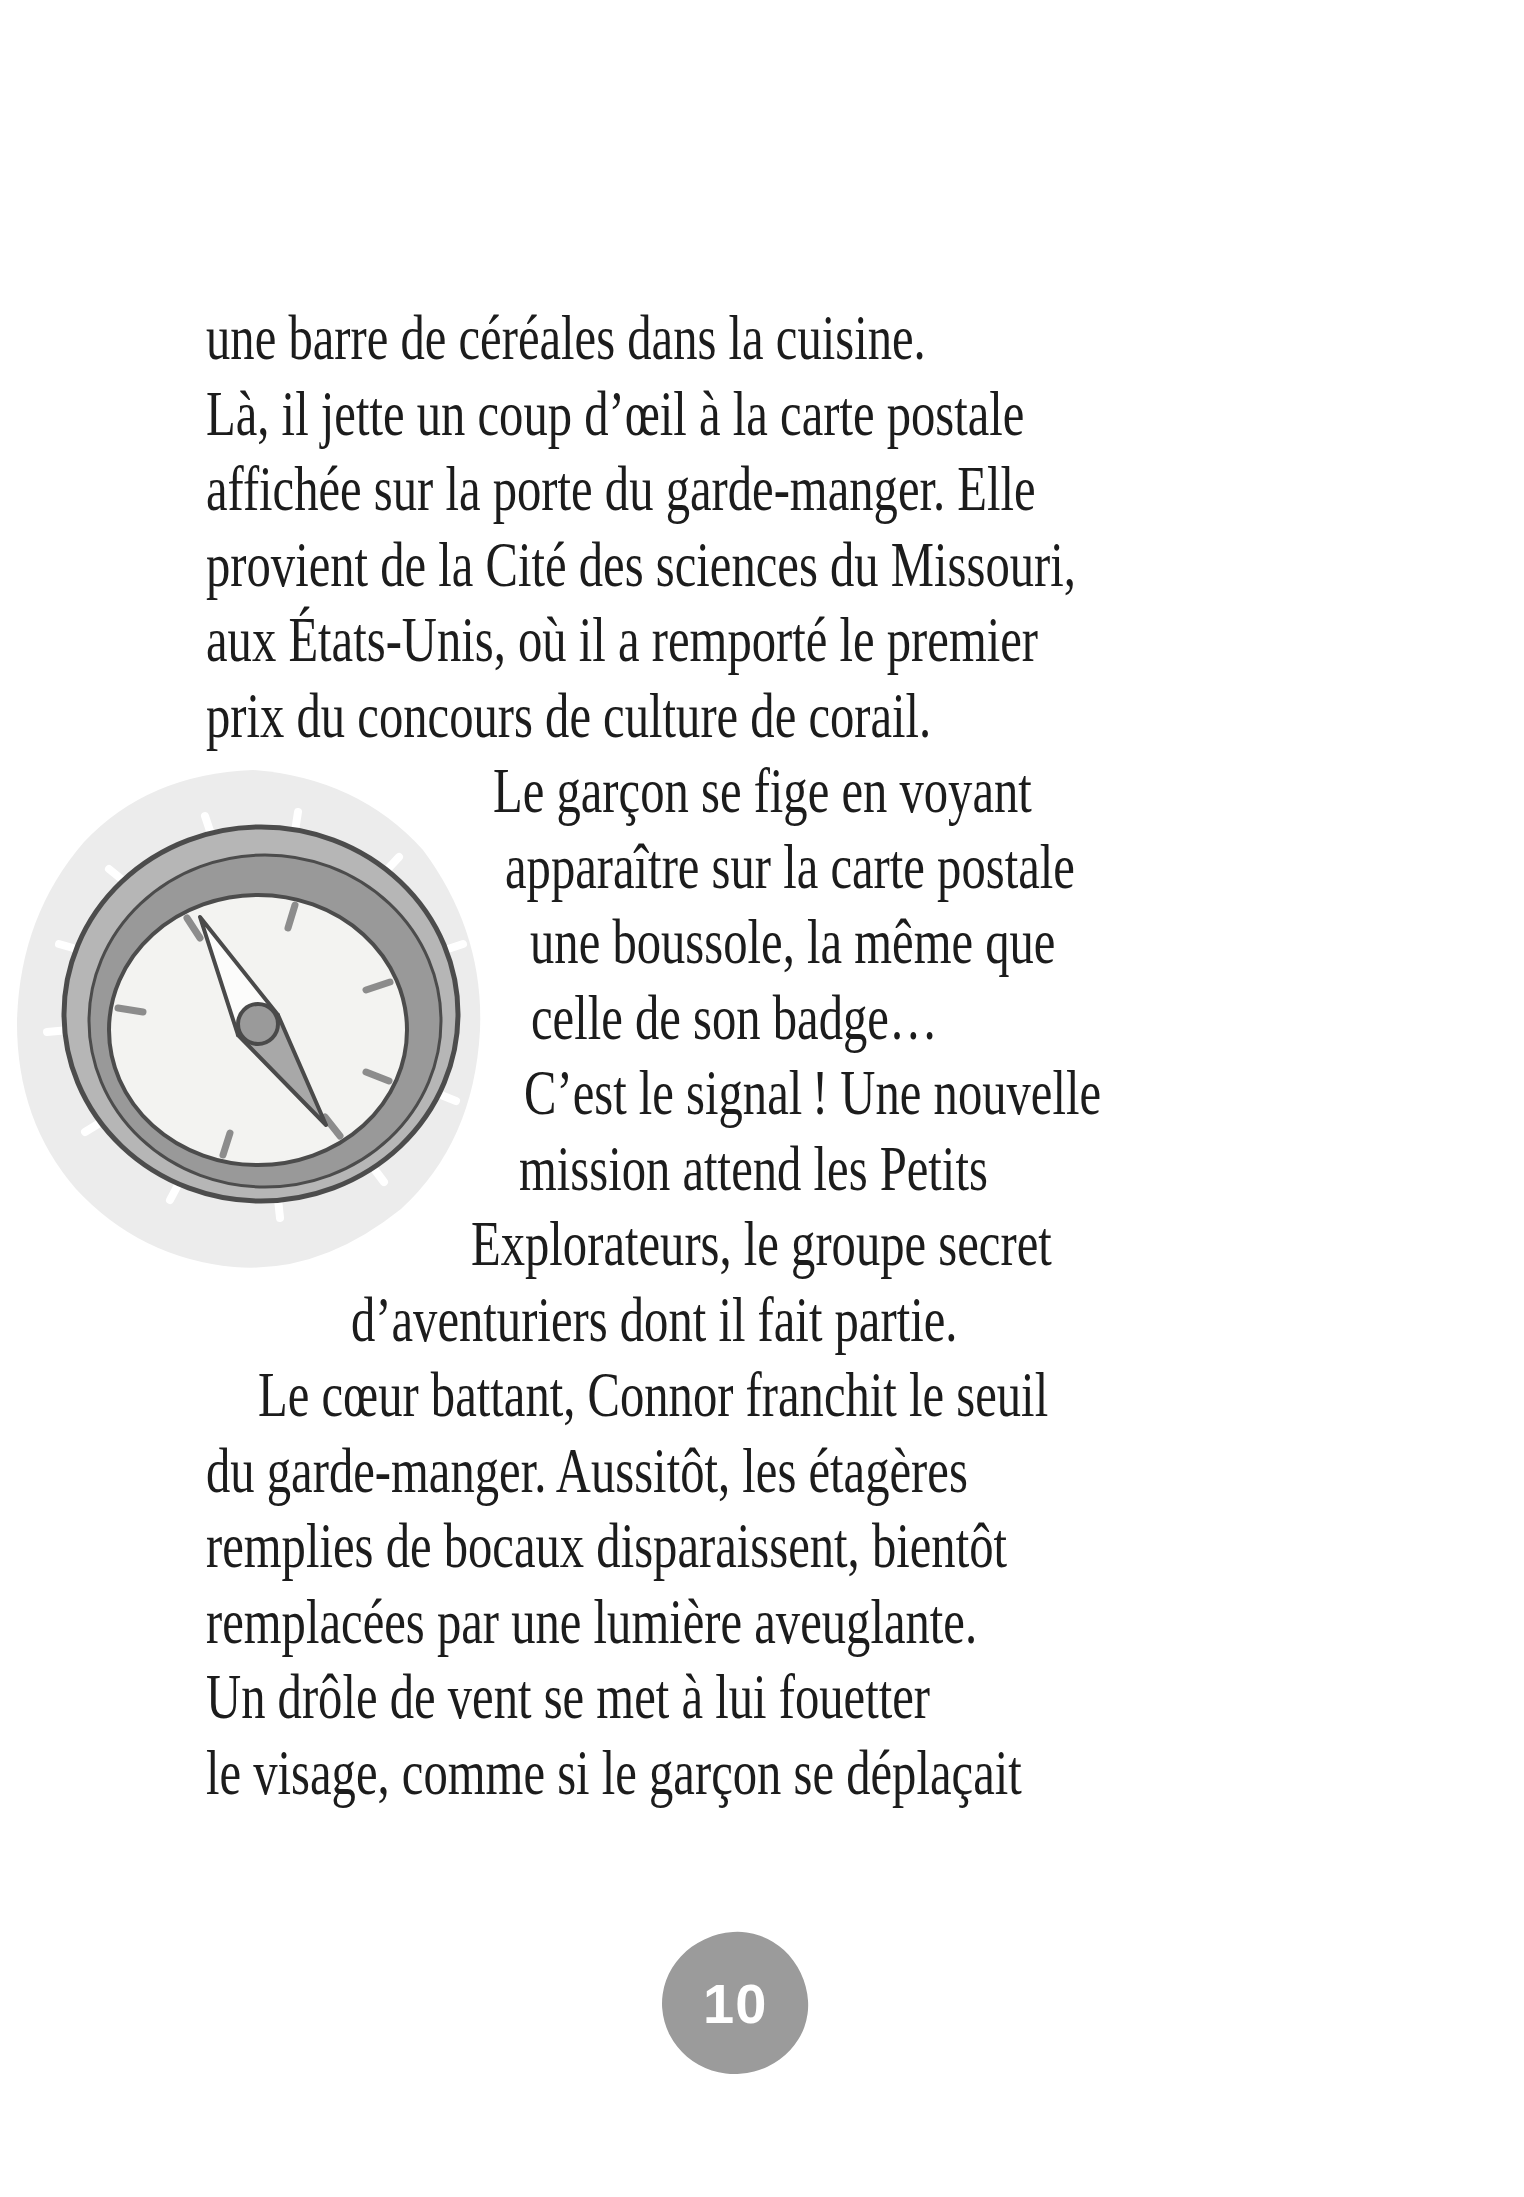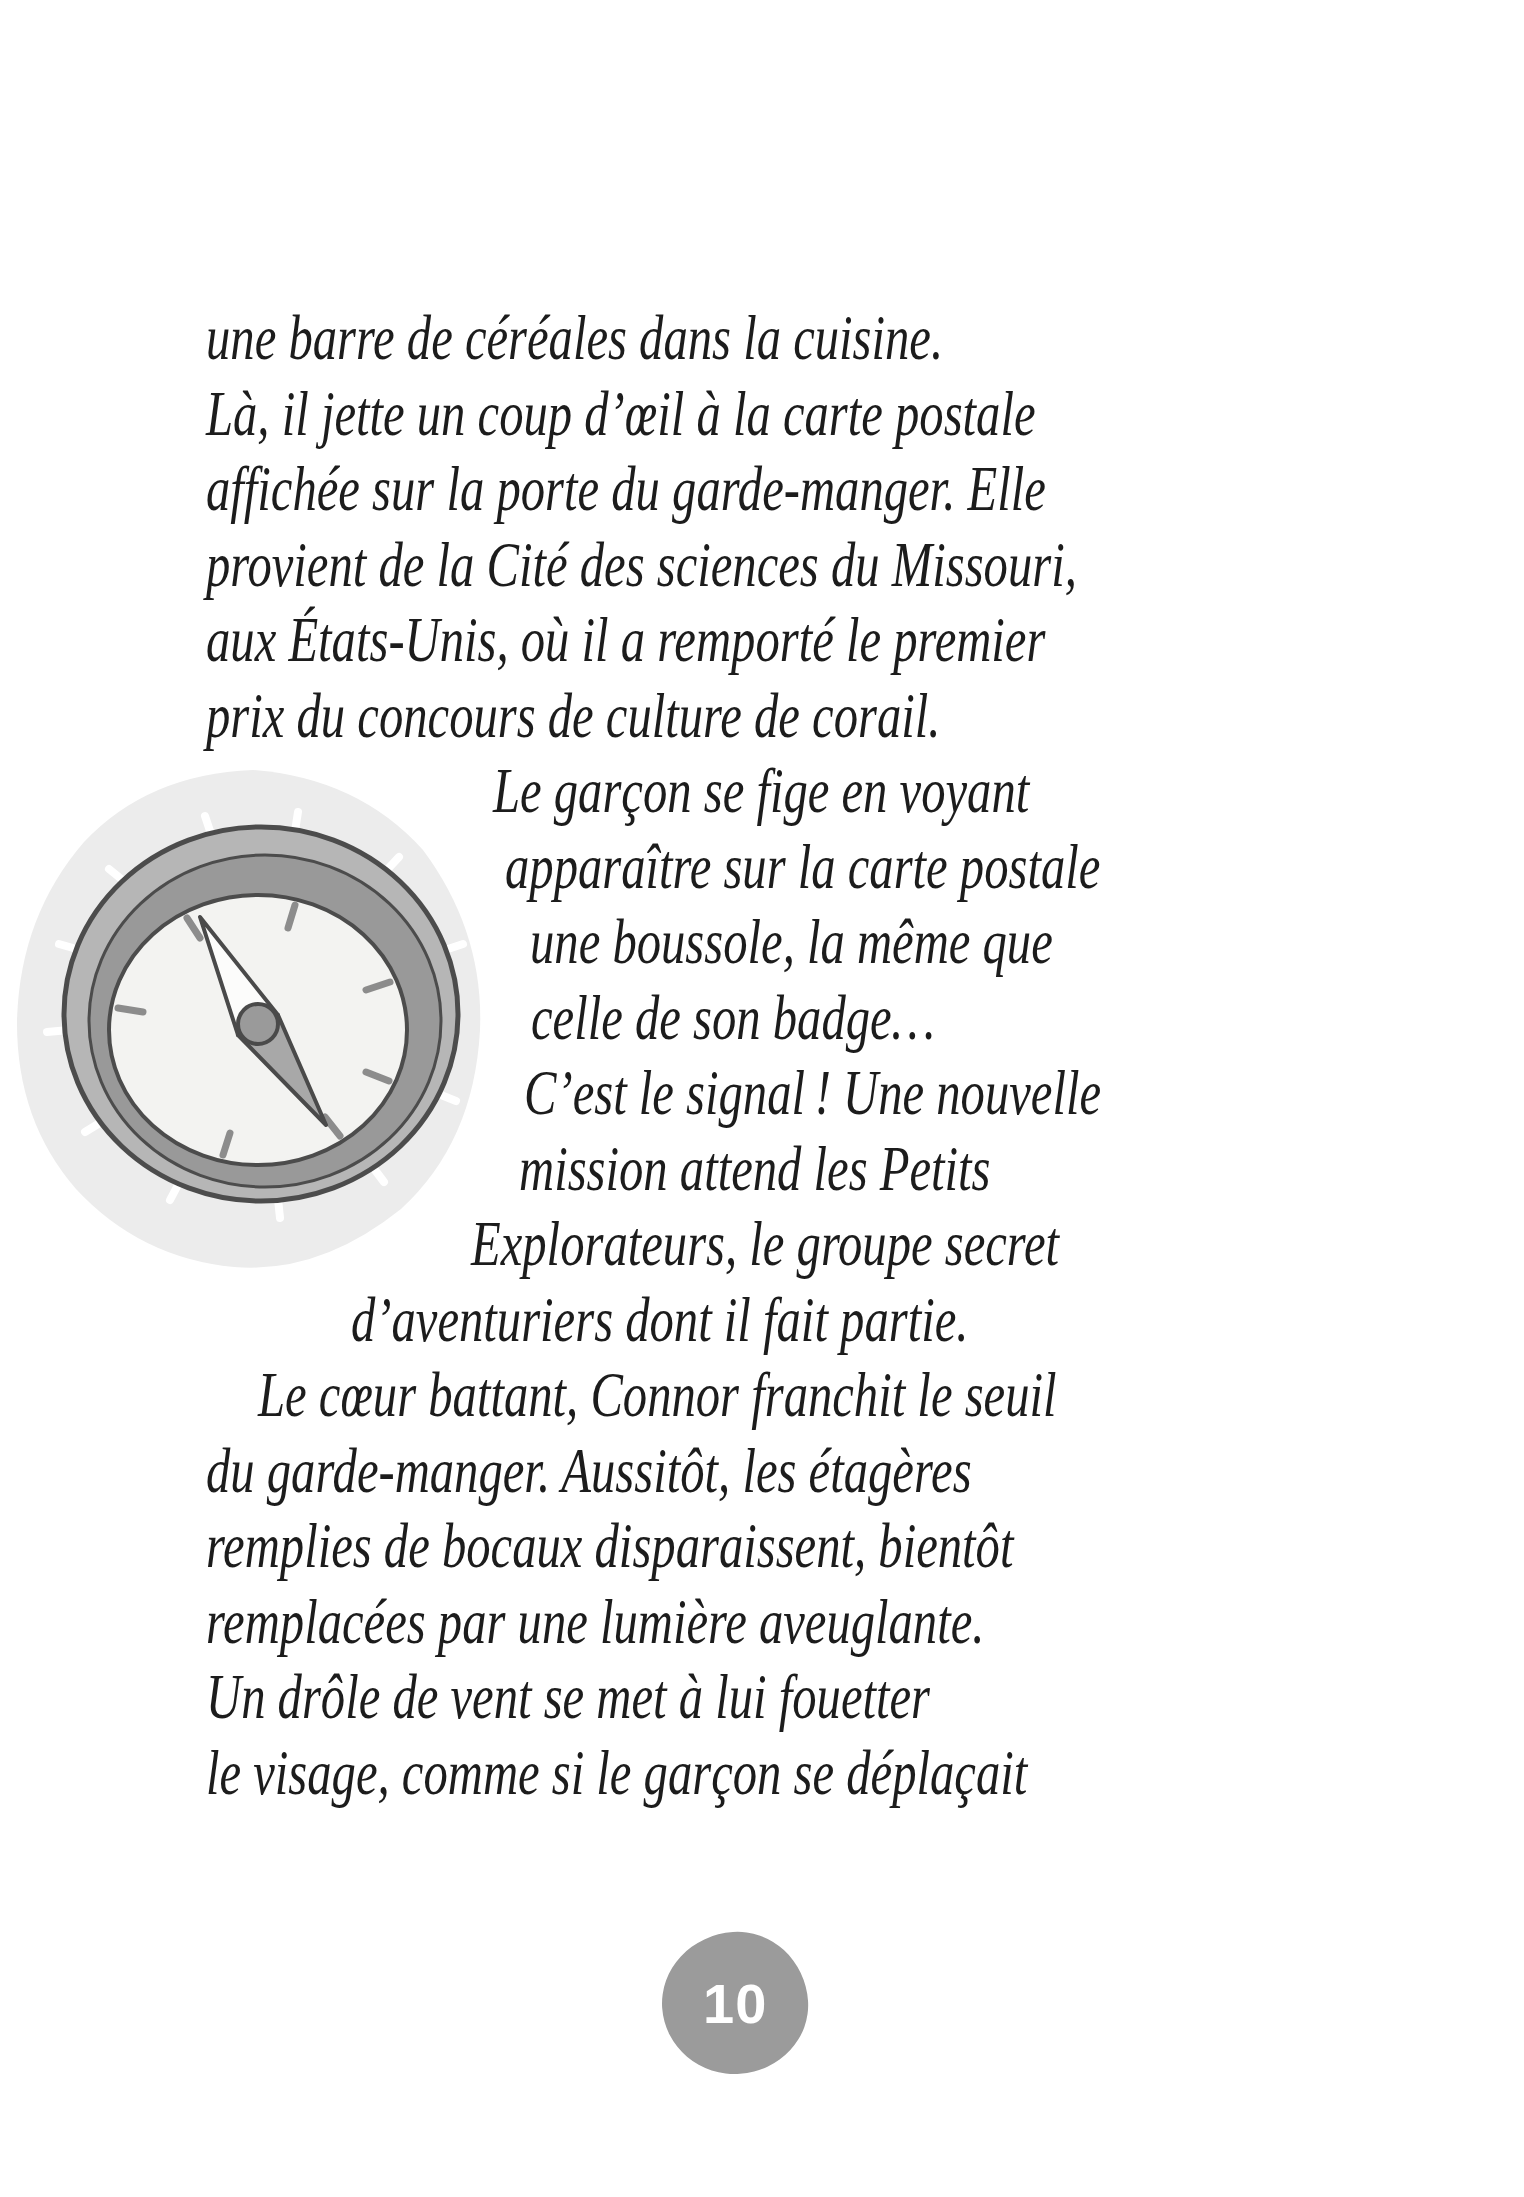--- a/index.html
+++ b/index.html
@@ -11,21 +11,21 @@
   *{margin:0;padding:0;box-sizing:border-box;}
   html,body{background:#888;}
   .page{
     position:relative;
     width:1524px;height:2197px;
     background:var(--c-background);
     overflow:hidden;
     margin:0 auto;
     font-family:"Liberation Serif","DejaVu Serif",serif;
   }
-  .text-block{position:absolute;inset:0;font-style:italic;}
+  .text-block{position:absolute;inset:0;}
   .line{
     position:absolute;
     font-size:64px;
     line-height:75px;
     color:var(--c-text);
     white-space:nowrap;
     transform:scaleX(0.76);
     transform-origin:0 0;
     letter-spacing:0px;
   }

